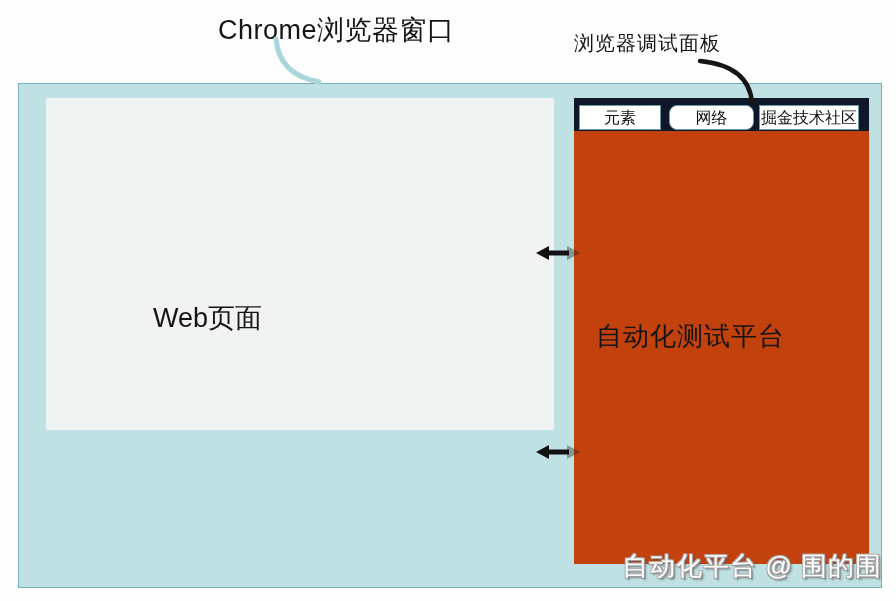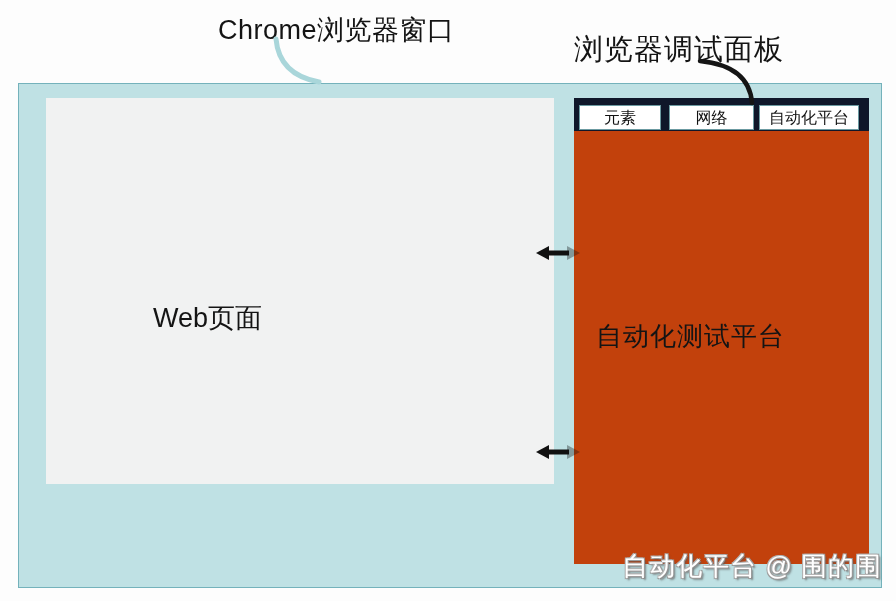--- a/index.html
+++ b/index.html
@@ -8,51 +8,51 @@
     background:#fdfdfd;
     font-family:"Liberation Sans","DejaVu Sans",sans-serif;
     color:#141414;
   }
   .label-chrome {
     position:absolute; left:218px; top:12px;
     font-size:27px; letter-spacing:0.5px; white-space:nowrap;text-align:center;
   }
   .label-devtools {
     position:absolute; left:574px; top:30px;
-    font-size:29px; letter-spacing:1px; white-space:nowrap;
+    font-size:20px; letter-spacing:1px; white-space:nowrap;
   }
   .overlay {
     position:absolute; left:0; top:0; width:896px; height:601px;
     pointer-events:none; z-index:5;
   }
   .window {
     position:absolute; left:18px; top:83px; width:862px; height:503px;
     background:#bfe1e4; border:1px solid #74b2bb; box-sizing:content-box;
   }
   .web-panel {
-    position:absolute; left:27px; top:14px; width:508px; height:386px;
+    position:absolute; left:27px; top:14px; width:508px; height:332px;
     background:#f1f2f2;
     text-align:right;
   }
   .web-label {
     position:absolute; left:107px; top:202px;
     font-size:27px; white-space:nowrap;
   }
   .tabstrip {
     position:absolute; left:555px; top:14px; width:295px; height:33px;
     background:#0f172a;
   }
   .tab {
     position:absolute; top:7px; height:25px; box-sizing:border-box;
     background:#ffffff; border:1px solid #6b9aa1;
     font-size:16px; line-height:23px; text-align:center; color:#111;
     cursor:pointer; white-space:nowrap;
   }
   .tab-1 { left:5px;   width:82px;  }
-  .tab-2 { left:95px;  width:85px;  }
+  .tab-2 { left:95px;  width:85px;border-radius:8px;  }
   .tab-3 { left:185px; width:100px; }
   .devtools-panel {
     position:absolute; left:555px; top:47px; width:295px; height:433px;
     background:#c2410c;
   }
   .devtools-label {
     position:absolute; left:22px; top:188px;
     font-size:26px; letter-spacing:1px; white-space:nowrap;
   }
   .watermark {
@@ -94,21 +94,21 @@
 
   <div class="window">
 
     <div class="web-panel">
       <div class="web-label">Web页面</div>
     </div>
 
     <div class="tabstrip">
       <div class="tab tab-1">元素</div>
       <div class="tab tab-2">网络</div>
-      <div class="tab tab-3">自动化平台</div>
+      <div class="tab tab-3">掘金技术社区</div>
     </div>
 
     <div class="devtools-panel">
       <div class="devtools-label">自动化测试平台</div>
     </div>
 
   </div>
 
   <div class="watermark">自动化平台 @ 围的围</div>
 

